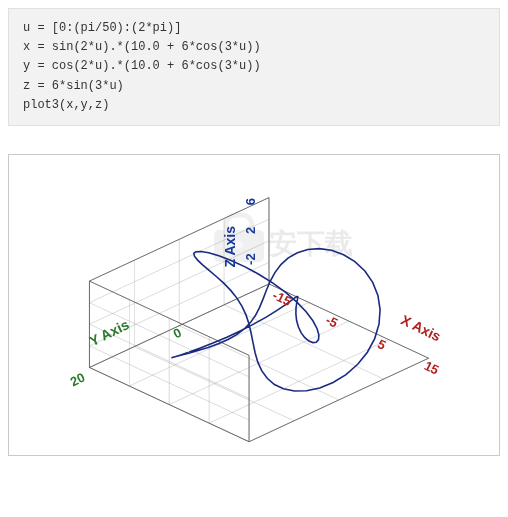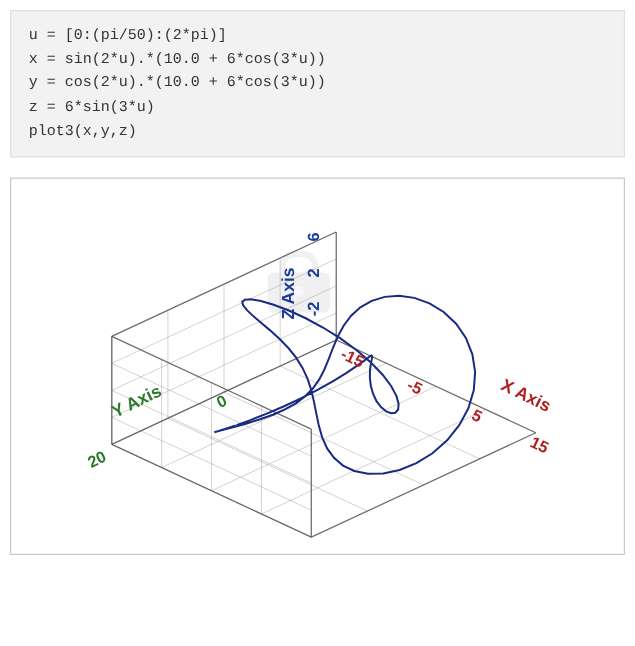--- a/index.html
+++ b/index.html
@@ -13,21 +13,21 @@
   }
   .code-block {
     background: #f2f2f2;
     border: 1px solid #e0e0e0;
     padding: 10px 14px;
     font-family: "Courier New", monospace;
     font-size: 12px;
     line-height: 1.6;
     color: #333;
     white-space: pre;
-    margin-bottom: 16px;
+    margin-bottom: 28px;
   }
   .figure-window {
     border: 1px solid #c9c9c9;
     background: #ffffff;
   }
   .figure-title {
     background: linear-gradient(to bottom, #fafafa, #e8e8e8);
     border-bottom: 1px solid #c9c9c9;
     padding: 3px 8px;
     font-size: 11px;
@@ -86,20 +86,21 @@
 <span>plot3(x,y,z)</span></div>
 
 <div class="figure-window">
   <div class="figure-body">
 
     <svg class="watermark-icon" viewBox="0 0 70 55">
       <rect x="10" y="20" width="50" height="32" rx="5" fill="#888"></rect>
       <rect x="22" y="5" width="26" height="20" rx="10" fill="none" stroke="#888" stroke-width="5"></rect>
       <circle cx="35" cy="35" r="4" fill="#ccc"></circle>
     </svg>
+    <div class="watermark-text">安下载</div>
 
     <svg class="plot3d" width="460" height="290" viewBox="0 0 460 290">
       <g id="grid-group">
           <line x1="245" y1="123.96" x2="404.616" y2="198.2" stroke="#888" stroke-width="0.6" opacity="0.5"></line>
           <line x1="200.108" y1="144.84" x2="359.724" y2="219.07999999999998" stroke="#888" stroke-width="0.6" opacity="0.5"></line>
           <line x1="155.216" y1="165.72" x2="314.832" y2="239.95999999999998" stroke="#888" stroke-width="0.6" opacity="0.5"></line>
           <line x1="110.32400000000001" y1="186.60000000000002" x2="269.94" y2="260.84000000000003" stroke="#888" stroke-width="0.6" opacity="0.5"></line>
           <line x1="65.43200000000002" y1="207.48000000000002" x2="225.048" y2="281.72" stroke="#888" stroke-width="0.6" opacity="0.5"></line>
           <line x1="245" y1="123.96" x2="65.43200000000002" y2="207.48000000000002" stroke="#888" stroke-width="0.6" opacity="0.5"></line>
           <line x1="284.904" y1="142.51999999999998" x2="105.33600000000001" y2="226.04000000000002" stroke="#888" stroke-width="0.6" opacity="0.5"></line>

